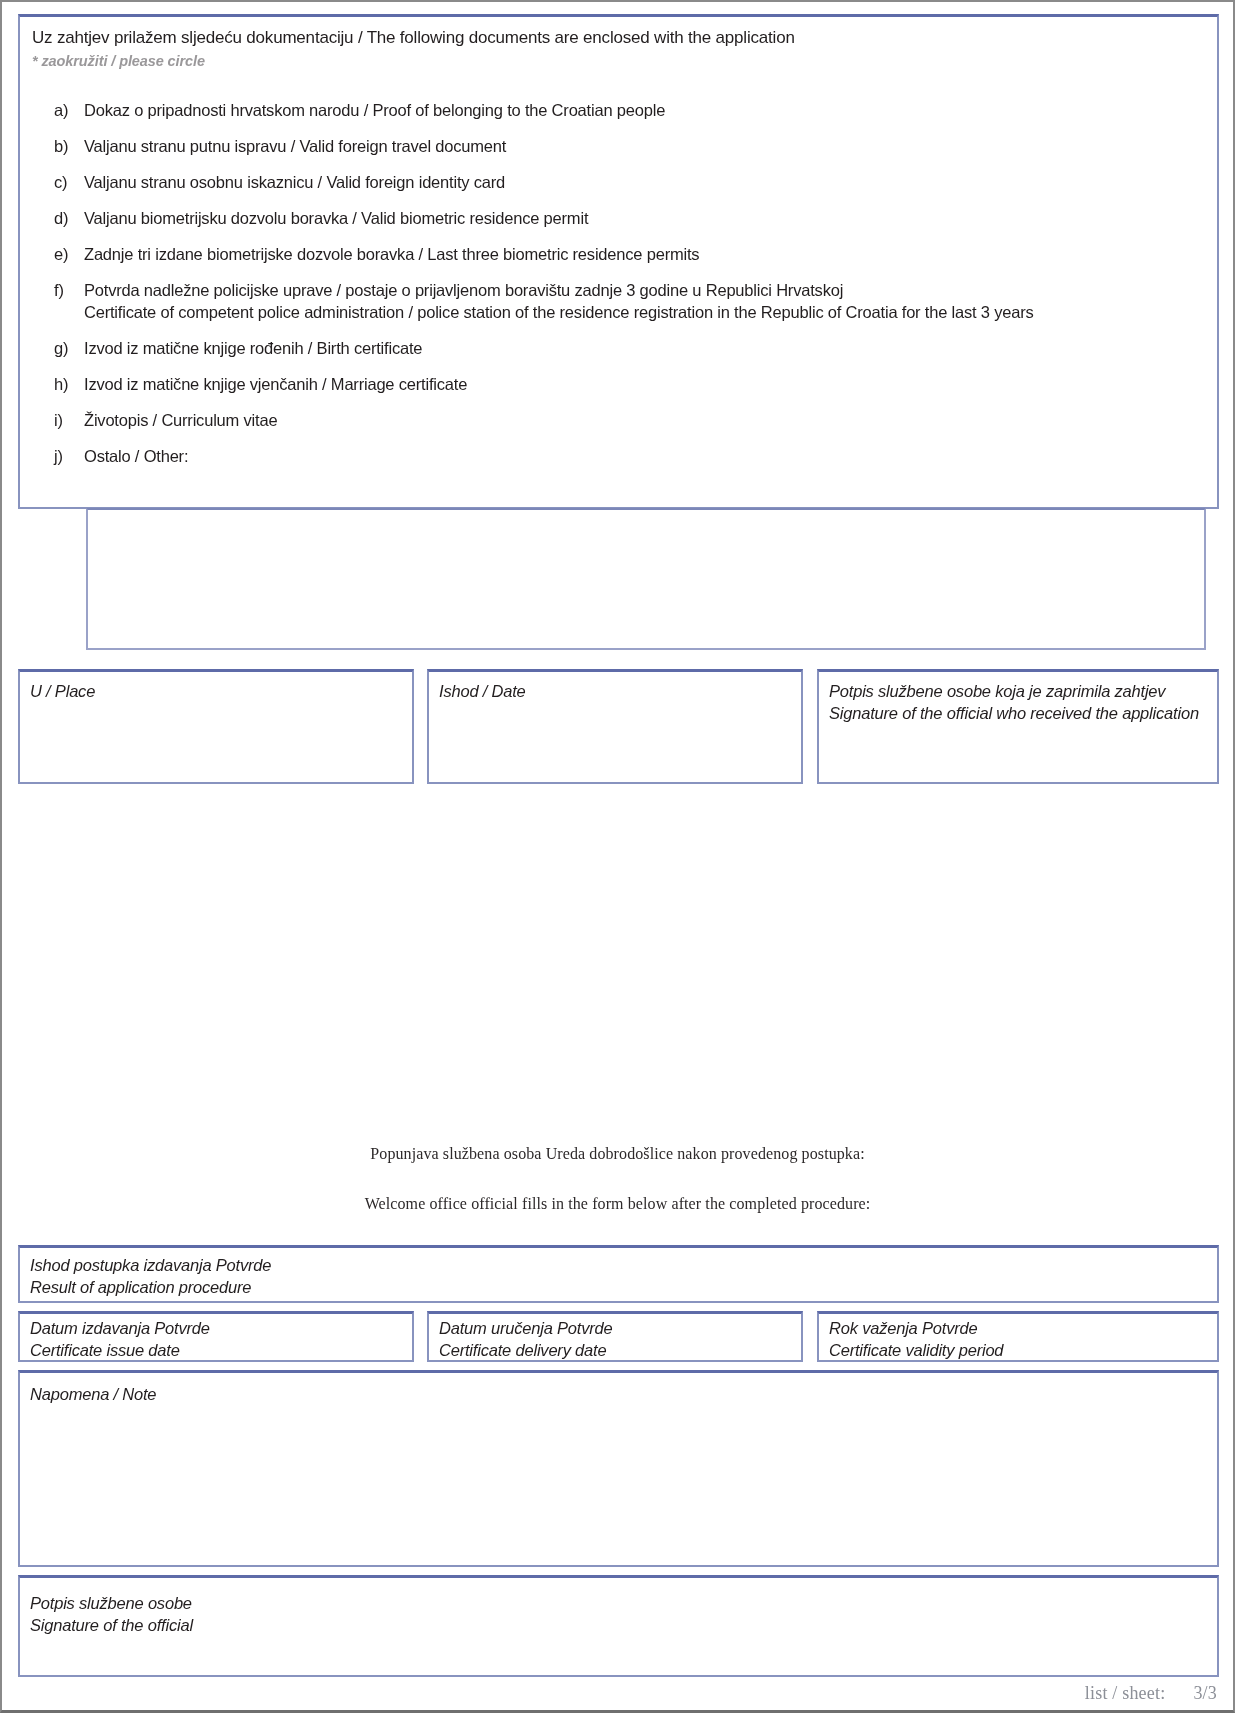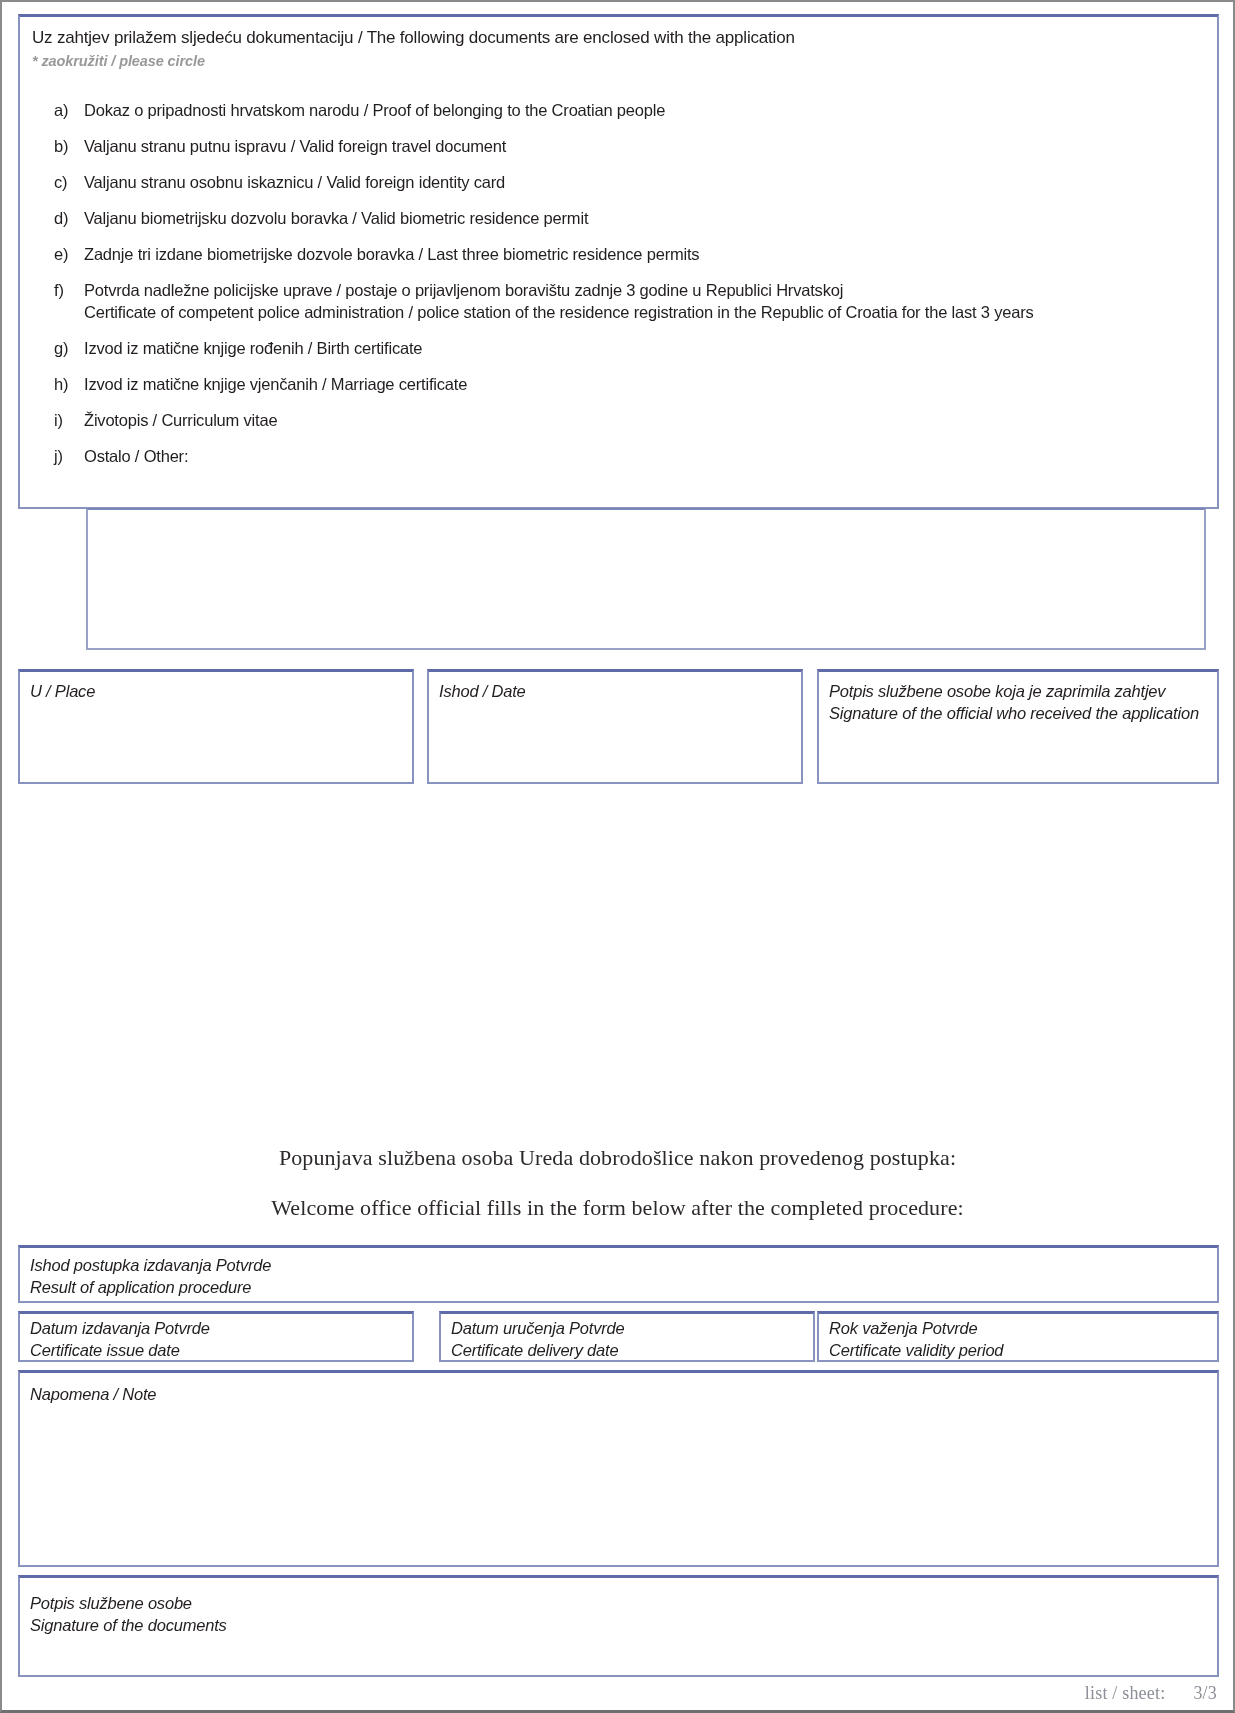--- a/index.html
+++ b/index.html
@@ -36,29 +36,29 @@
   }
   
   .cell-label{font-size:16.5px;line-height:22px;letter-spacing:-0.2px;font-style:italic;}
   .rowB{top:667px;height:115px;padding:8px 10px;}
   .b1{left:16px;width:396px;}
   .b2{left:425px;width:376px;}
   .b3{left:815px;width:402px;}
   
   .heading{
     position:absolute;left:0;width:100%;text-align:center;
-    font-family:"Liberation Serif", serif;font-size:22px;color:#2d292a;letter-spacing:0.1px;
+    font-family:"Liberation Serif", serif;font-size:16px;color:#2d292a;letter-spacing:0.1px;
   }
   .h1{top:1143px;}
   .h2{top:1193px;}
   
   .result{left:16px;top:1243px;width:1201px;height:58px;padding:6px 10px;}
   .rowD{top:1309px;height:51px;padding:3px 10px;}
   .d1{left:16px;width:396px;}
-  .d2{left:425px;width:376px;margin-left:12px;}
+  .d2{left:425px;width:376px;}
   .d3{left:815px;width:402px;}
   .note{left:16px;top:1368px;width:1201px;height:197px;padding:10px 10px;}
   .sign{left:16px;top:1573px;width:1201px;height:102px;padding:14px 10px;}
   
   .footer{
     position:absolute;right:16px;top:1681px;
     font-family:"Liberation Serif", serif;font-size:18px;color:#8c8f97;letter-spacing:0.2px;
   }
   .footer .val{margin-left:28px;}
 </style>
@@ -169,20 +169,20 @@
     <div class="cell-label">Rok važenja Potvrde</div>
     <div class="cell-label">Certificate validity period</div>
   </section>
 
   <section class="box note">
     <div class="cell-label">Napomena / Note</div>
   </section>
 
   <section class="box sign">
     <div class="cell-label">Potpis službene osobe</div>
-    <div class="cell-label">Signature of the documents</div>
+    <div class="cell-label">Signature of the official</div>
   </section>
 
   <div class="footer">
     <span>list / sheet:</span><span class="val">3/3</span>
   </div>
 
 </div>
 
 </body></html>

